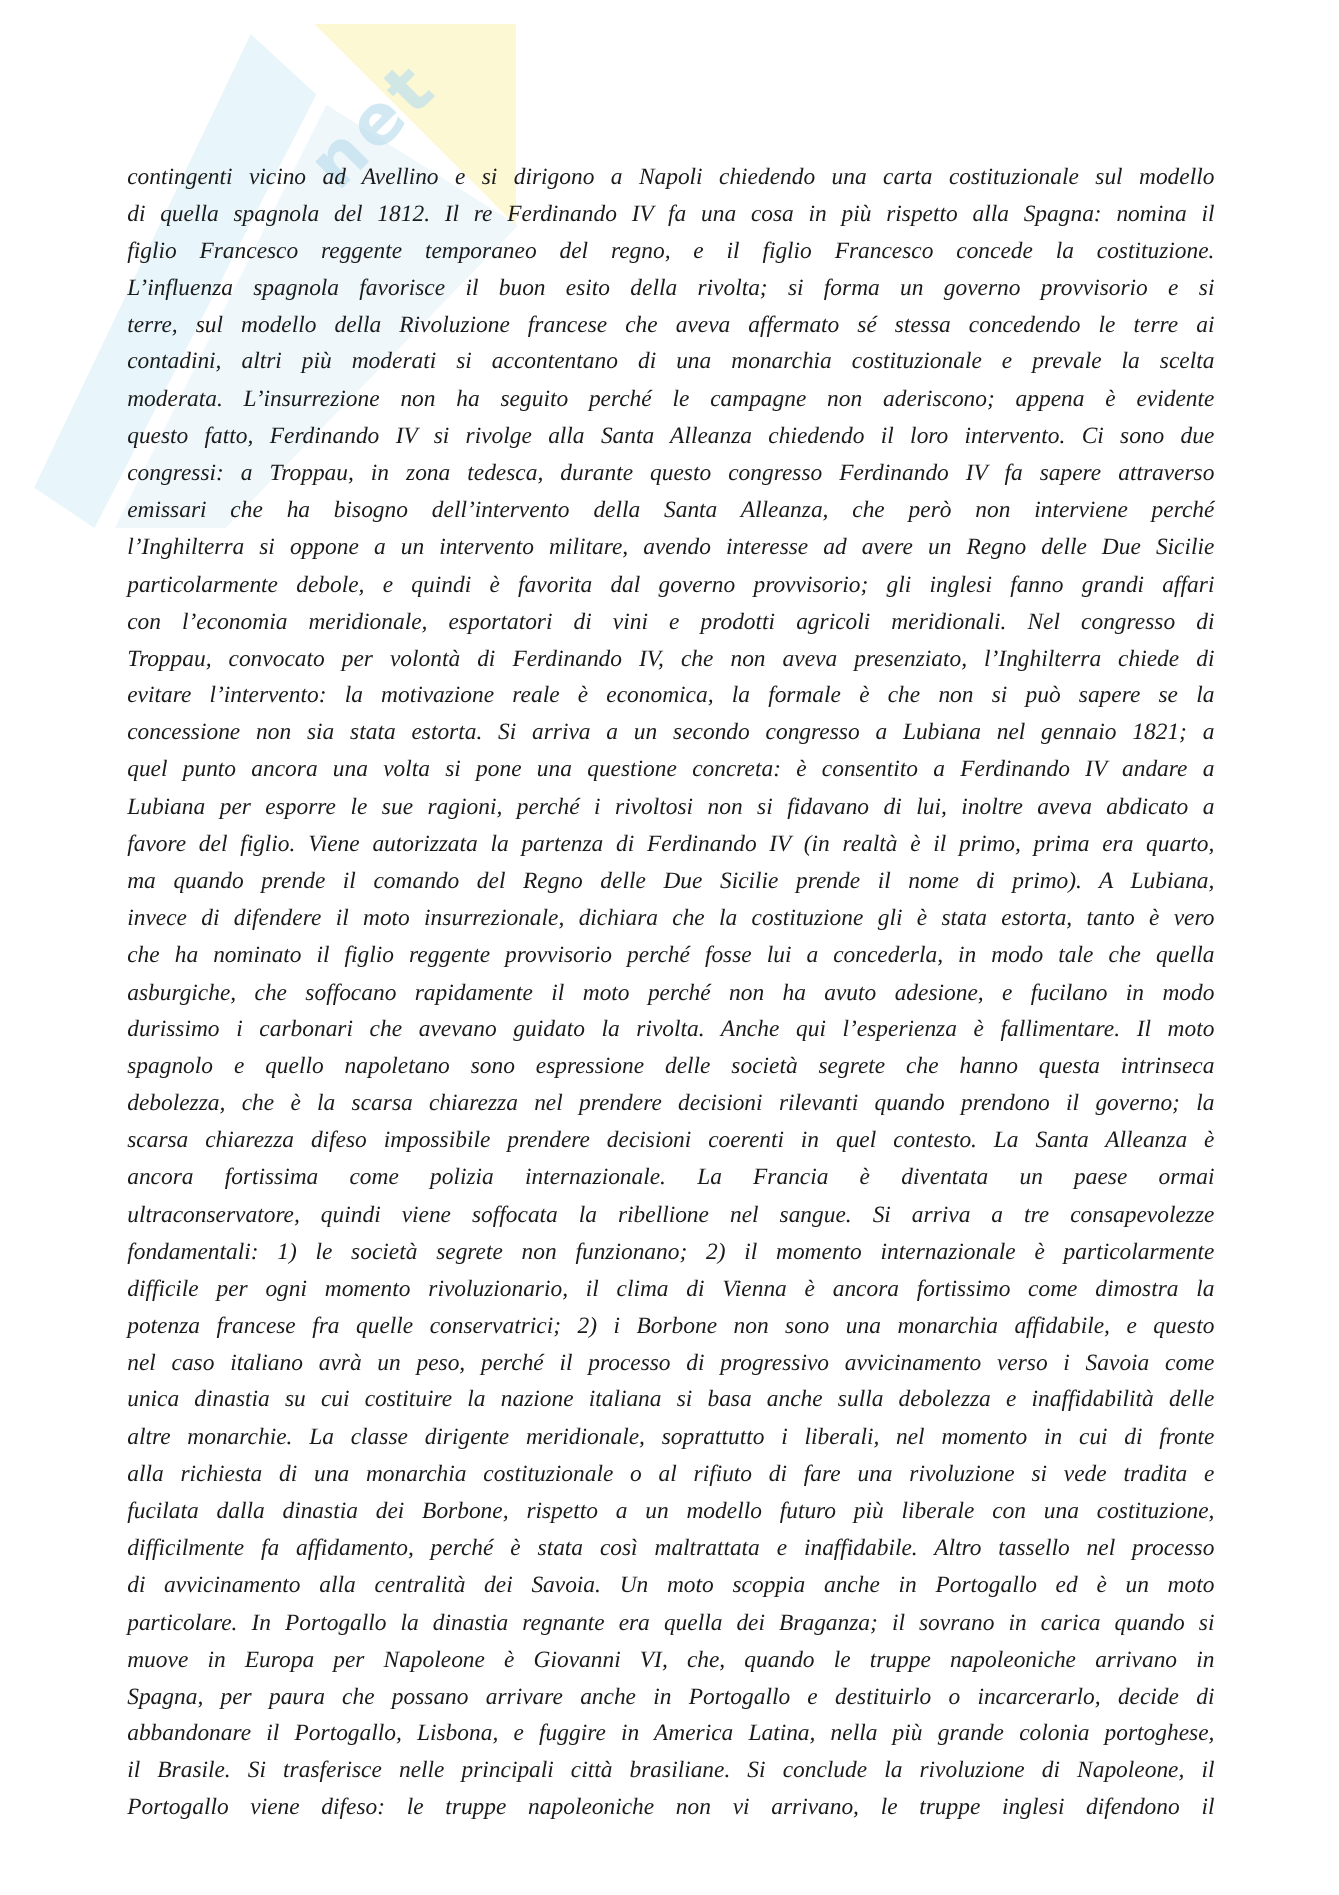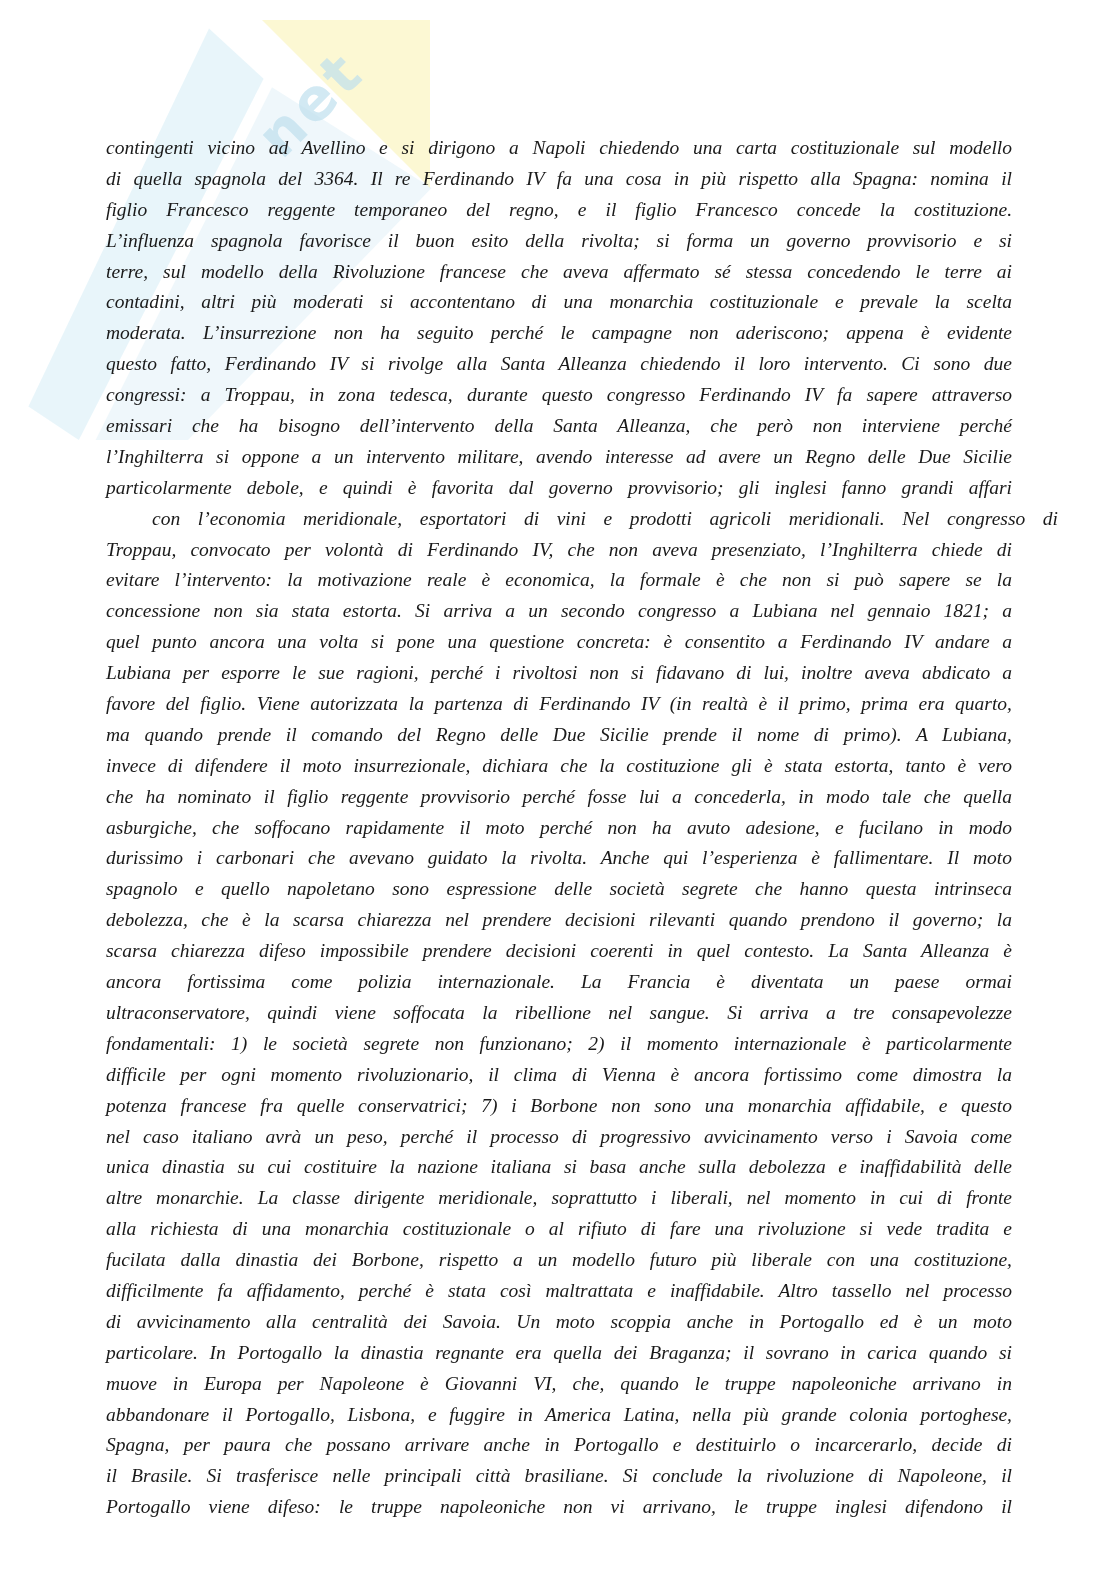--- a/index.html
+++ b/index.html
@@ -47,58 +47,58 @@
 <div class="page">
   <div class="wm">
     <div class="wm-blue"></div>
     <div class="wm-blue2"></div>
     <div class="wm-yellow"></div>
     <div class="wm-text">net</div>
   </div>
 
   <div class="body-text" id="body-text">
       <div class="line"><span class="inner" style="white-space: normal; width: 100%;">contingenti vicino ad Avellino e si dirigono a Napoli chiedendo una carta costituzionale sul modello</span></div>
-      <div class="line"><span class="inner" style="white-space: normal; width: 100%;">di quella spagnola del 3364. Il re Ferdinando IV fa una cosa in più rispetto alla Spagna: nomina il</span></div>
+      <div class="line"><span class="inner" style="white-space: normal; width: 100%;">di quella spagnola del 1812. Il re Ferdinando IV fa una cosa in più rispetto alla Spagna: nomina il</span></div>
       <div class="line"><span class="inner" style="white-space: normal; width: 100%;">figlio Francesco reggente temporaneo del regno, e il figlio Francesco concede la costituzione.</span></div>
       <div class="line"><span class="inner" style="white-space: normal; width: 100%;">L’influenza spagnola favorisce il buon esito della rivolta; si forma un governo provvisorio e si</span></div>
       <div class="line"><span class="inner" style="white-space: normal; width: 100%;">terre, sul modello della Rivoluzione francese che aveva affermato sé stessa concedendo le terre ai</span></div>
       <div class="line"><span class="inner" style="white-space: normal; width: 100%;">contadini, altri più moderati si accontentano di una monarchia costituzionale e prevale la scelta</span></div>
       <div class="line"><span class="inner" style="white-space: normal; width: 100%;">moderata. L’insurrezione non ha seguito perché le campagne non aderiscono; appena è evidente</span></div>
       <div class="line"><span class="inner" style="white-space: normal; width: 100%;">questo fatto, Ferdinando IV si rivolge alla Santa Alleanza chiedendo il loro intervento. Ci sono due</span></div>
       <div class="line"><span class="inner" style="white-space: normal; width: 100%;">congressi: a Troppau, in zona tedesca, durante questo congresso Ferdinando IV fa sapere attraverso</span></div>
       <div class="line"><span class="inner" style="white-space: normal; width: 100%;">emissari che ha bisogno dell’intervento della Santa Alleanza, che però non interviene perché</span></div>
       <div class="line"><span class="inner" style="white-space: normal; width: 100%;">l’Inghilterra si oppone a un intervento militare, avendo interesse ad avere un Regno delle Due Sicilie</span></div>
       <div class="line"><span class="inner" style="white-space: normal; width: 100%;">particolarmente debole, e quindi è favorita dal governo provvisorio; gli inglesi fanno grandi affari</span></div>
-      <div class="line"><span class="inner" style="white-space: normal; width: 100%; margin-left: 46px;">con l’economia meridionale, esportatori di vini e prodotti agricoli meridionali. Nel congresso di</span></div>
+      <div class="line"><span class="inner" style="white-space: normal; width: 100%;">con l’economia meridionale, esportatori di vini e prodotti agricoli meridionali. Nel congresso di</span></div>
       <div class="line"><span class="inner" style="white-space: normal; width: 100%;">Troppau, convocato per volontà di Ferdinando IV, che non aveva presenziato, l’Inghilterra chiede di</span></div>
       <div class="line"><span class="inner" style="white-space: normal; width: 100%;">evitare l’intervento: la motivazione reale è economica, la formale è che non si può sapere se la</span></div>
       <div class="line"><span class="inner" style="white-space: normal; width: 100%;">concessione non sia stata estorta. Si arriva a un secondo congresso a Lubiana nel gennaio 1821; a</span></div>
       <div class="line"><span class="inner" style="white-space: normal; width: 100%;">quel punto ancora una volta si pone una questione concreta: è consentito a Ferdinando IV andare a</span></div>
       <div class="line"><span class="inner" style="white-space: normal; width: 100%;">Lubiana per esporre le sue ragioni, perché i rivoltosi non si fidavano di lui, inoltre aveva abdicato a</span></div>
       <div class="line"><span class="inner" style="white-space: normal; width: 100%;">favore del figlio. Viene autorizzata la partenza di Ferdinando IV (in realtà è il primo, prima era quarto,</span></div>
       <div class="line"><span class="inner" style="white-space: normal; width: 100%;">ma quando prende il comando del Regno delle Due Sicilie prende il nome di primo). A Lubiana,</span></div>
       <div class="line"><span class="inner" style="white-space: normal; width: 100%;">invece di difendere il moto insurrezionale, dichiara che la costituzione gli è stata estorta, tanto è vero</span></div>
       <div class="line"><span class="inner" style="white-space: normal; width: 100%;">che ha nominato il figlio reggente provvisorio perché fosse lui a concederla, in modo tale che quella</span></div>
       <div class="line"><span class="inner" style="white-space: normal; width: 100%;">asburgiche, che soffocano rapidamente il moto perché non ha avuto adesione, e fucilano in modo</span></div>
       <div class="line"><span class="inner" style="white-space: normal; width: 100%;">durissimo i carbonari che avevano guidato la rivolta. Anche qui l’esperienza è fallimentare. Il moto</span></div>
       <div class="line"><span class="inner" style="white-space: normal; width: 100%;">spagnolo e quello napoletano sono espressione delle società segrete che hanno questa intrinseca</span></div>
       <div class="line"><span class="inner" style="white-space: normal; width: 100%;">debolezza, che è la scarsa chiarezza nel prendere decisioni rilevanti quando prendono il governo; la</span></div>
       <div class="line"><span class="inner" style="white-space: normal; width: 100%;">scarsa chiarezza difeso impossibile prendere decisioni coerenti in quel contesto. La Santa Alleanza è</span></div>
       <div class="line"><span class="inner" style="white-space: normal; width: 100%;">ancora fortissima come polizia internazionale. La Francia è diventata un paese ormai</span></div>
       <div class="line"><span class="inner" style="white-space: normal; width: 100%;">ultraconservatore, quindi viene soffocata la ribellione nel sangue. Si arriva a tre consapevolezze</span></div>
       <div class="line"><span class="inner" style="white-space: normal; width: 100%;">fondamentali: 1) le società segrete non funzionano; 2) il momento internazionale è particolarmente</span></div>
       <div class="line"><span class="inner" style="white-space: normal; width: 100%;">difficile per ogni momento rivoluzionario, il clima di Vienna è ancora fortissimo come dimostra la</span></div>
-      <div class="line"><span class="inner" style="white-space: normal; width: 100%;">potenza francese fra quelle conservatrici; 7) i Borbone non sono una monarchia affidabile, e questo</span></div>
+      <div class="line"><span class="inner" style="white-space: normal; width: 100%;">potenza francese fra quelle conservatrici; 2) i Borbone non sono una monarchia affidabile, e questo</span></div>
       <div class="line"><span class="inner" style="white-space: normal; width: 100%;">nel caso italiano avrà un peso, perché il processo di progressivo avvicinamento verso i Savoia come</span></div>
       <div class="line"><span class="inner" style="white-space: normal; width: 100%;">unica dinastia su cui costituire la nazione italiana si basa anche sulla debolezza e inaffidabilità delle</span></div>
       <div class="line"><span class="inner" style="white-space: normal; width: 100%;">altre monarchie. La classe dirigente meridionale, soprattutto i liberali, nel momento in cui di fronte</span></div>
       <div class="line"><span class="inner" style="white-space: normal; width: 100%;">alla richiesta di una monarchia costituzionale o al rifiuto di fare una rivoluzione si vede tradita e</span></div>
       <div class="line"><span class="inner" style="white-space: normal; width: 100%;">fucilata dalla dinastia dei Borbone, rispetto a un modello futuro più liberale con una costituzione,</span></div>
       <div class="line"><span class="inner" style="white-space: normal; width: 100%;">difficilmente fa affidamento, perché è stata così maltrattata e inaffidabile. Altro tassello nel processo</span></div>
       <div class="line"><span class="inner" style="white-space: normal; width: 100%;">di avvicinamento alla centralità dei Savoia. Un moto scoppia anche in Portogallo ed è un moto</span></div>
       <div class="line"><span class="inner" style="white-space: normal; width: 100%;">particolare. In Portogallo la dinastia regnante era quella dei Braganza; il sovrano in carica quando si</span></div>
       <div class="line"><span class="inner" style="white-space: normal; width: 100%;">muove in Europa per Napoleone è Giovanni VI, che, quando le truppe napoleoniche arrivano in</span></div>
+      <div class="line"><span class="inner" style="white-space: normal; width: 100%;">Spagna, per paura che possano arrivare anche in Portogallo e destituirlo o incarcerarlo, decide di</span></div>
       <div class="line"><span class="inner" style="white-space: normal; width: 100%;">abbandonare il Portogallo, Lisbona, e fuggire in America Latina, nella più grande colonia portoghese,</span></div>
-      <div class="line"><span class="inner" style="white-space: normal; width: 100%;">Spagna, per paura che possano arrivare anche in Portogallo e destituirlo o incarcerarlo, decide di</span></div>
       <div class="line"><span class="inner" style="white-space: normal; width: 100%;">il Brasile. Si trasferisce nelle principali città brasiliane. Si conclude la rivoluzione di Napoleone, il</span></div>
       <div class="line"><span class="inner" style="white-space: normal; width: 100%;">Portogallo viene difeso: le truppe napoleoniche non vi arrivano, le truppe inglesi difendono il</span></div>
     </div>
 </div>
 
 </body></html>

